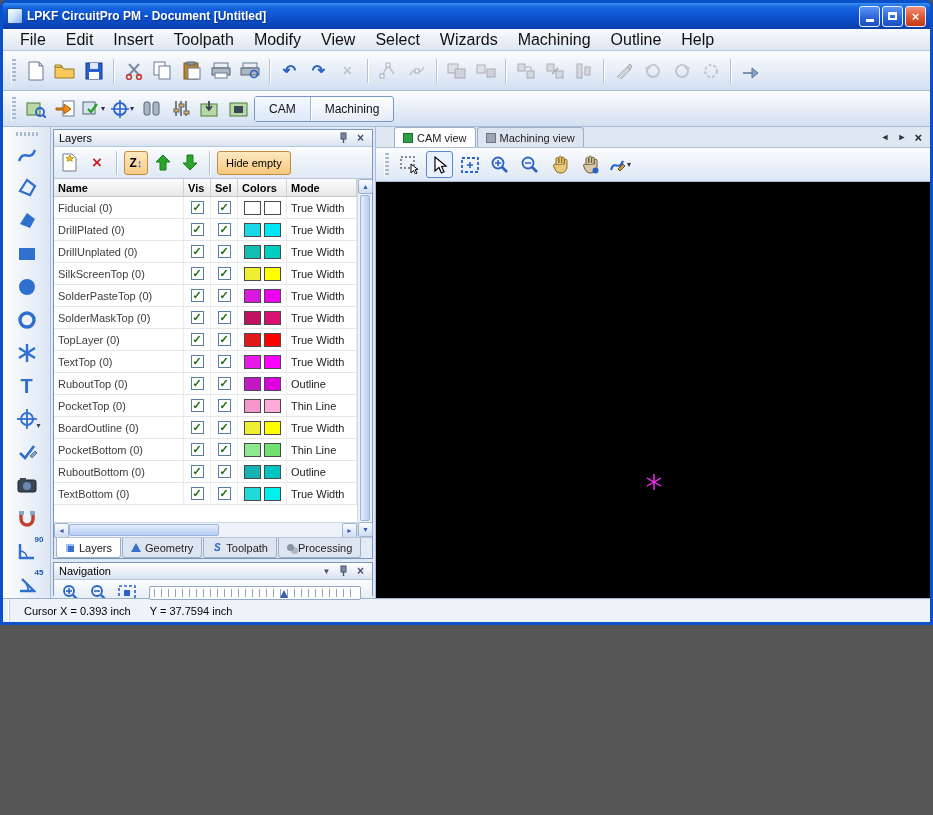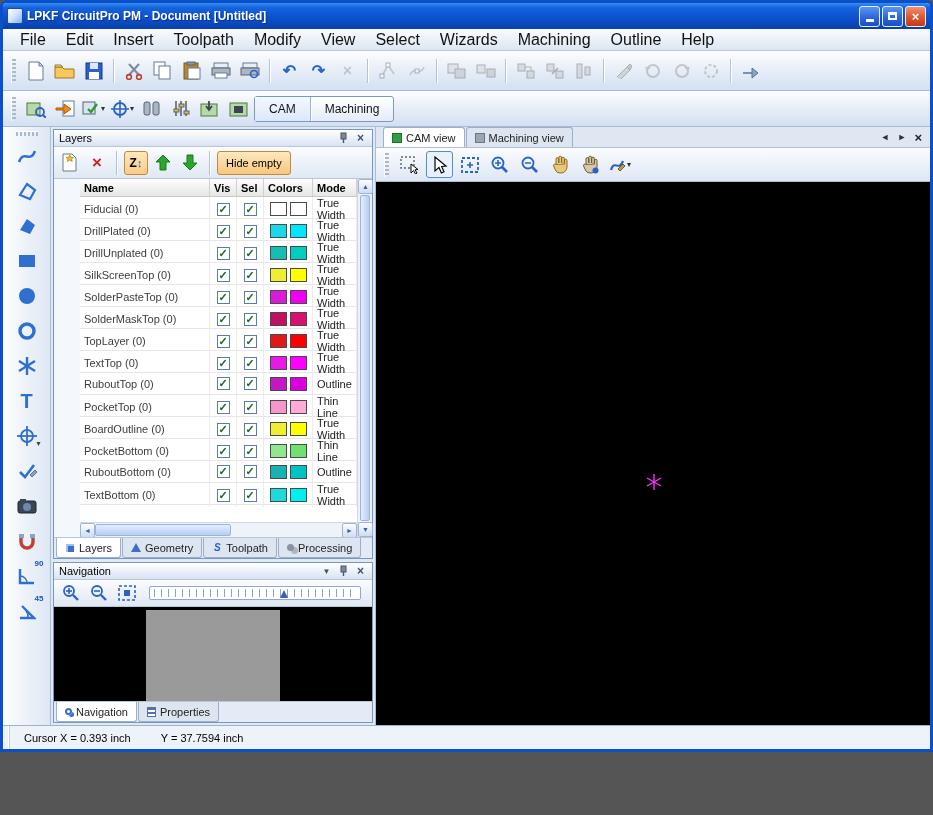--- a/index.html
+++ b/index.html
@@ -1,17 +1,17 @@
 <!DOCTYPE html>
 <html><head>
 <meta charset="utf-8">
 <style>
   html,body{margin:0;padding:0;background:#555;font-family:"Liberation Sans",sans-serif;}
   *{box-sizing:border-box;}
-  .window{width:933px;height:752px;display:flex;flex-direction:column;border:3px solid #0a50c8;
+  .window{width:933px;height:625px;display:flex;flex-direction:column;border:3px solid #0a50c8;
     border-radius:7px 7px 0 0;overflow:hidden;background:#ecf1fa;}
   
   .titlebar{height:26px;flex:none;display:flex;align-items:center;padding:0 4px;
     background:linear-gradient(180deg,#388eef 0%,#1563e0 18%,#0d52cf 55%,#0a43b4 90%,#0c3ea6 100%);}
   .appicon{width:16px;height:16px;flex:none;margin-right:4px;border-radius:2px;
     background:linear-gradient(135deg,#ffffff 0%,#cfe2ff 50%,#7fb0f0 100%);border:1px solid #1a4fa0;}
   .titletext{color:#fff;font-weight:bold;font-size:12px;text-shadow:1px 1px 1px #06328a;white-space:nowrap;flex:1;}
   .tbtns{display:flex;gap:2px;flex:none;}
   .tb{width:21px;height:21px;border-radius:3px;border:1px solid #e8f0ff;display:flex;align-items:center;justify-content:center;
     background:linear-gradient(180deg,#5a95f5,#2a63d8 60%,#1c4fc0);color:#fff;font-size:11px;font-weight:bold;cursor:default;}
@@ -64,21 +64,21 @@
   .ltoolbar{height:32px;flex:none;display:flex;align-items:center;gap:3px;padding:0 4px;
     background:linear-gradient(180deg,#fbfcfe,#dfe8f4);border-bottom:1px solid #b8c6da;}
   .lbtn{height:24px;min-width:24px;display:flex;align-items:center;justify-content:center;border-radius:3px;padding:0 3px;}
   .lbtn.toggled{background:linear-gradient(180deg,#fde8c0,#f8cc84);border:1px solid #c28a3c;}
   .hideempty{font-size:11px;color:#000;padding:0 8px;height:24px;display:flex;align-items:center;border-radius:3px;
     background:linear-gradient(180deg,#fde8c0,#f6c87c);border:1px solid #c28a3c;}
   .redx{color:#cc1f1f;font-size:17px;font-weight:bold;line-height:1;}
   .zlbl{font-weight:bold;font-size:12px;color:#000;}
   .updown{font-size:11px;color:#2a62c8;font-weight:bold;}
   
-  .tablewrap{flex:1;display:flex;min-height:0;background:#fff;margin-left:26px;}
+  .tablewrap{flex:1;display:flex;min-height:0;background:#fff;}
   .tablecol{flex:1;display:flex;flex-direction:column;min-width:0;overflow:hidden;}
   .lheader,.lrow{display:grid;grid-template-columns:130px 27px 27px 49px 1fr;align-items:center;}
   .lheader{height:18px;flex:none;background:linear-gradient(180deg,#fdfdfd,#e7e7e7);border-bottom:1px solid #c8c8c8;
     font-size:11px;font-weight:bold;color:#000;}
   .lheader span{padding:0 4px;border-right:1px solid #d0d0d0;height:100%;display:flex;align-items:center;}
   .lheader .c{justify-content:flex-start;}
   .lbody{flex:1;overflow:hidden;}
   .lrow{height:22px;border-bottom:1px solid #e6e6e6;font-size:11px;color:#3c3c3c;background:#fff;}
   .lc{height:100%;display:flex;align-items:center;padding:0 4px;border-right:1px solid #ececec;}
   .lname{white-space:nowrap;overflow:hidden;}
@@ -114,36 +114,36 @@
   .ntoolbar{height:27px;flex:none;display:flex;align-items:center;gap:4px;padding:0 5px;
     background:linear-gradient(180deg,#fbfcfe,#dfe8f4);border-bottom:1px solid #b8c6da;}
   .slider{flex:1;height:14px;margin:0 6px;border:1px solid #93a8c6;background:#fff;position:relative;border-radius:2px;}
   .ticks{position:absolute;left:4px;right:4px;top:2px;bottom:2px;
     background:repeating-linear-gradient(90deg,#8fa4c2 0 1px,transparent 1px 7px);}
   .smarker{position:absolute;top:3px;left:62%;width:0;height:0;border-left:4px solid transparent;border-right:4px solid transparent;border-bottom:8px solid #3a5fae;}
   .npreview{flex:1;background:#000;position:relative;margin:0;min-height:0;}
   .boardrect{position:absolute;left:29%;top:3%;width:42%;height:97%;background:#9a9a9a;}
   
   .viewarea{flex:1;display:flex;flex-direction:column;min-width:0;border-left:1px solid #aabdd4;background:#e4ebf6;}
-  .viewtabs{height:21px;flex:none;display:flex;align-items:stretch;padding:0 2px;gap:1px;background:#dfe7f3;border-bottom:1px solid #b0c0d6;}
+  .viewtabs{height:21px;flex:none;display:flex;align-items:stretch;padding:0 2px;gap:12px;background:#dfe7f3;border-bottom:1px solid #b0c0d6;}
   .viewtabs .ptab{border-bottom:none;border-top:1px solid #9cb0ca;border-radius:3px 3px 0 0;}
   .vtspacer{flex:1;}
   .vtnav{display:flex;align-items:center;gap:4px;padding:0 4px;font-size:9px;color:#333;}
   .vtnav span{padding:1px 2px;}
   .vtclose{font-size:13px;font-weight:bold;color:#222;}
   .viewtoolbar{height:34px;flex:none;display:flex;align-items:center;gap:3px;padding:0 4px;
     background:linear-gradient(180deg,#fbfcfe,#dde7f4);border-bottom:1px solid #a9bcd4;}
   .tbtn.pressed{background:#e9f1fc;border:1px solid #5a8ac9;}
   .canvas{flex:1;background:#000;position:relative;min-height:0;}
   .marker{position:absolute;left:270px;top:292px;}
   
   .statusbar{height:24px;flex:none;display:flex;align-items:center;background:#eef3fa;border-top:1px solid #9db2cc;
     font-size:11px;color:#000;padding:0 6px;}
   .sready{flex:1;}
-  .ssec{display:flex;align-items:center;gap:30px;padding:0 14px;height:100%;border-left:1px solid #c4d0e0;box-shadow:-1px 0 0 #fff;}
+  .ssec{display:flex;align-items:center;gap:19px;padding:0 14px;height:100%;border-left:1px solid #c4d0e0;box-shadow:-1px 0 0 #fff;}
   svg{display:block;}
 </style>
 </head>
 <body>
 
 <div class="window">
 
   <div class="titlebar">
     <span class="appicon"></span>
     <span class="titletext">LPKF CircuitPro PM  - Document [Untitled]</span>

